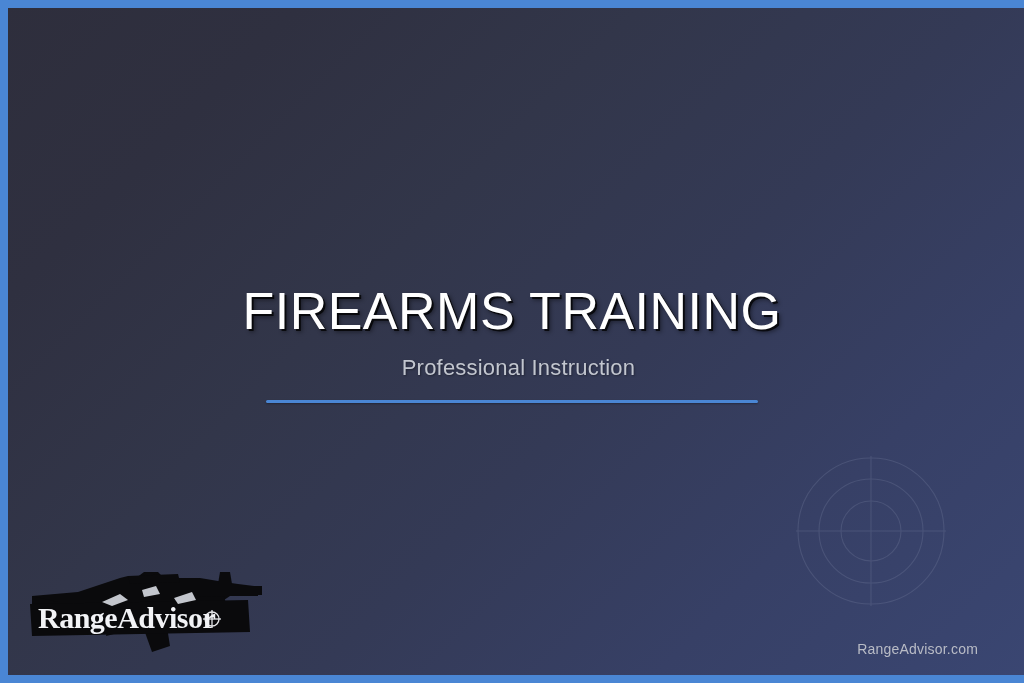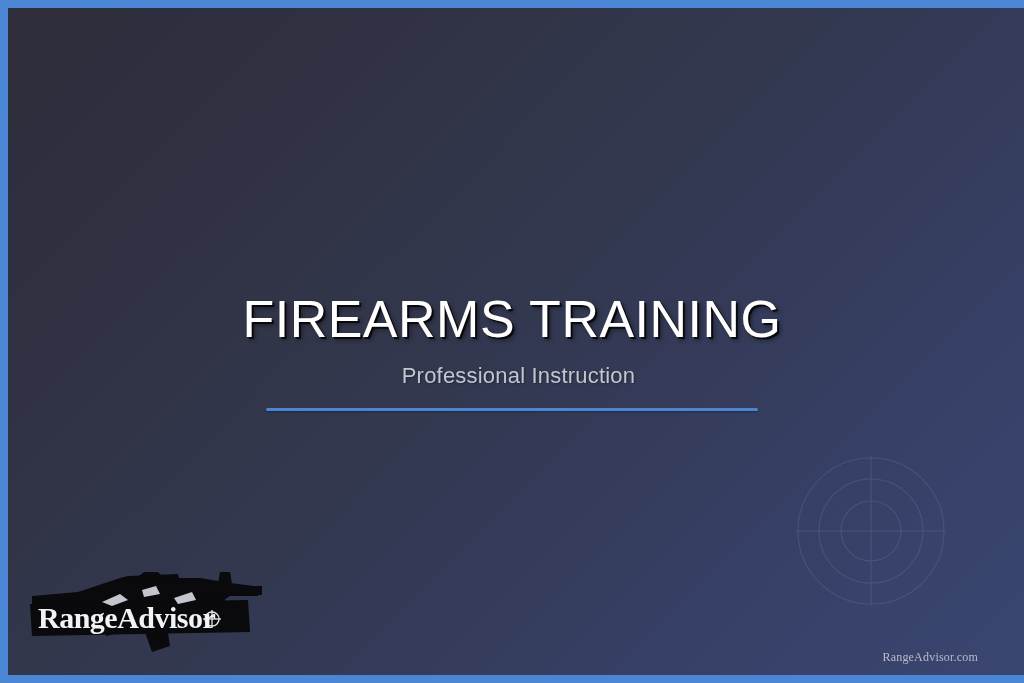--- a/index.html
+++ b/index.html
@@ -55,21 +55,21 @@
     top: 284px;
     width: 1024px;
     text-align: center;
   }
   .slide-title {
     font-size: 52px;
     font-weight: 400;
     letter-spacing: 0.5px;
     color: #ffffff;
     line-height: 1.06;
-    margin: 8px;
+    margin: 0;
     text-shadow:
       2px 2px 0px rgba(0,0,0,0.75),
       3px 3px 4px rgba(0,0,0,0.45);
   }
   .slide-subtitle {
     font-size: 22px;
     font-weight: 400;
     color: #c2c6cf;
     margin: 16px 0 0 13px;
     letter-spacing: 0.2px;
@@ -90,25 +90,24 @@
     left: 24px;
     top: 562px;
     width: 240px;
     height: 100px;
   }
 
   
   .footer-url {
     position: absolute;
     right: 46px;
-    bottom: 18px;
-    font-size: 12px;
+    bottom: 26px;
+    font-size: 14px;
     color: #b9bcc6;
     letter-spacing: 0.2px;
-    font-family: Liberation Serif, serif;
   }
 </style>
 </head>
 <body>
 
 <div id="slide">
 
   <div class="frame-edge frame-top"></div>
   <div class="frame-edge frame-left"></div>
   <div class="frame-edge frame-bottom"></div>

